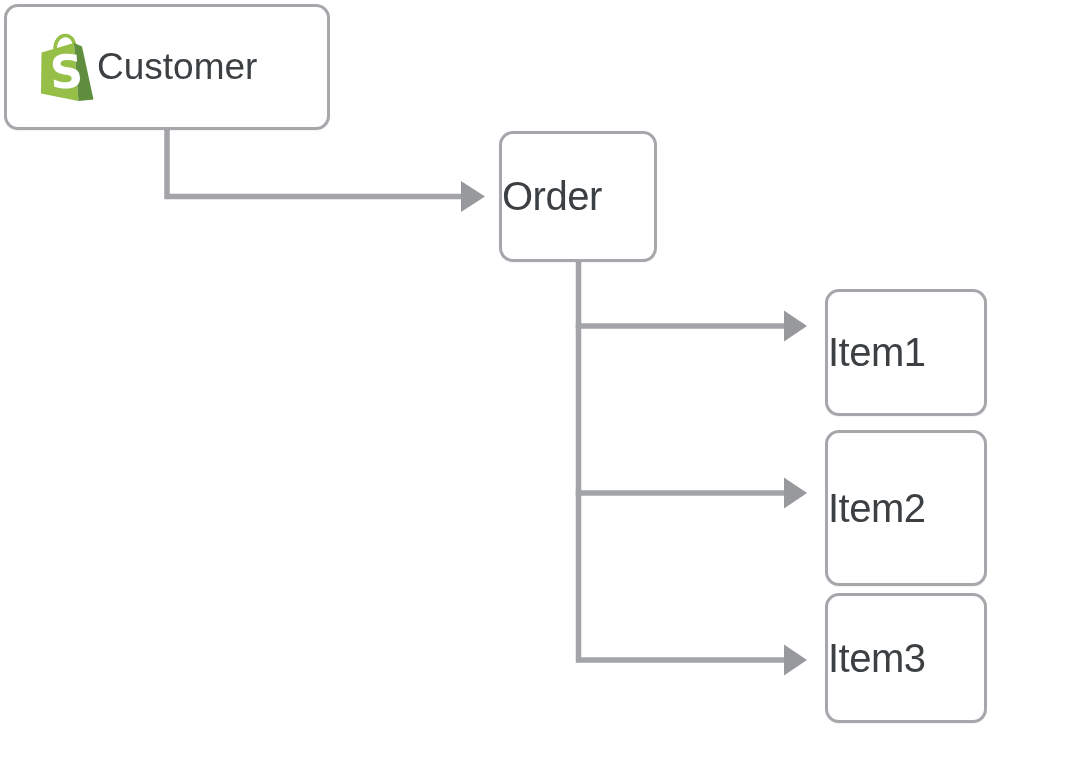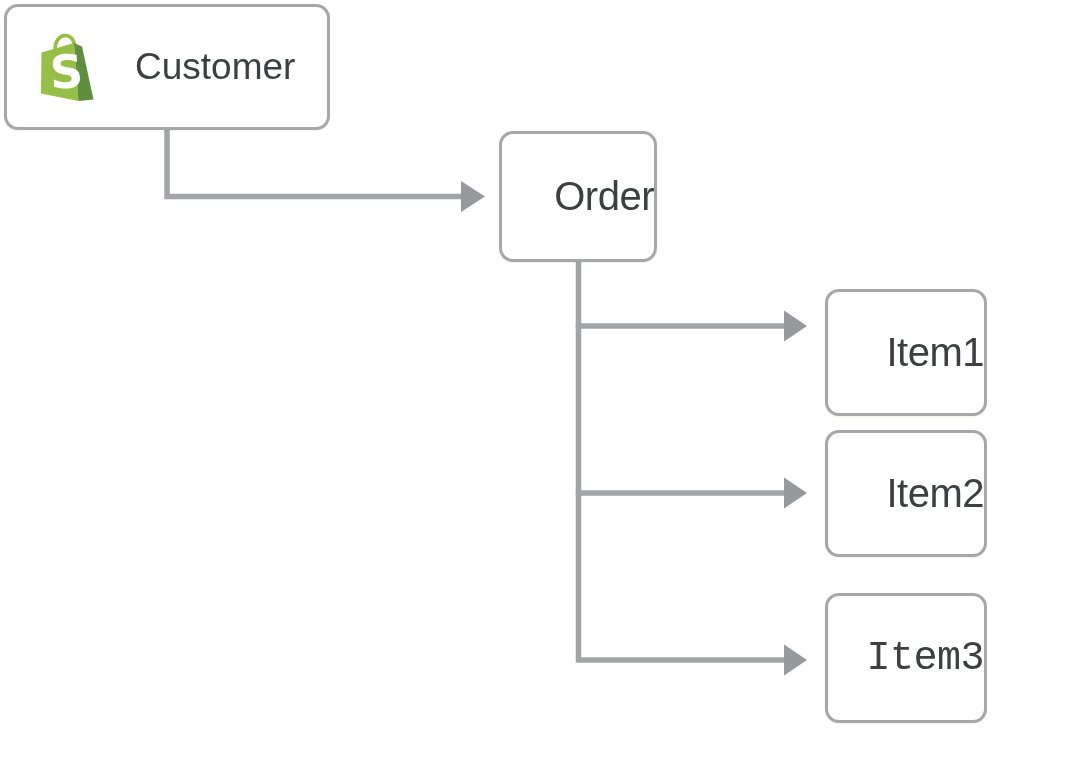--- a/index.html
+++ b/index.html
@@ -23,44 +23,43 @@
     height: 780px;
   }
   .node {
     position: absolute;
     box-sizing: border-box;
     background: #ffffff;
     border: 3.5px solid #a5a7ab;
     border-radius: 14px;
     display: flex;
     align-items: center;
-    justify-content: flex-end;
+    justify-content: flex-start;
     color: #3c4043;
     box-shadow: 0 1px 1px rgba(0,0,0,0.05);
   }
   .node .label {
     font-size: 40px;
     letter-spacing: -0.5px;
     color: #3c4043;
     white-space: nowrap;
   }
   .node-customer {
     left: 4px;  top: 4px;  width: 326px; height: 126px;
     justify-content: flex-start;
     padding-left: 32px;
   }
   .node-customer .label {
     font-size: 37px;
     letter-spacing: 0;
-    margin-left: 38px;
   }
   .node-order { left: 499px; top: 131px; width: 158px; height: 131px; }
   .node-item1 { left: 825px; top: 261px; width: 162px; height: 127px; margin-top: 28px; }
-  .node-item2 { left: 825px; top: 430px; width: 162px; height: 127px; }
-  .node-item3 { left: 825px; top: 593px; width: 162px; height: 130px; font-family: Liberation Mono, monospace; }
+  .node-item2 { left: 825px; top: 430px; width: 162px; height: 156px; }
+  .node-item3 { left: 825px; top: 593px; width: 162px; height: 130px; }
   .shopify-logo {
     width: 58px;
     height: 74px;
     flex: 0 0 auto;
     margin-top: 2px;
   }
   .bag-letter {
     font-family: "DejaVu Sans", sans-serif;
     font-size: 46px;
     font-weight: bold;

